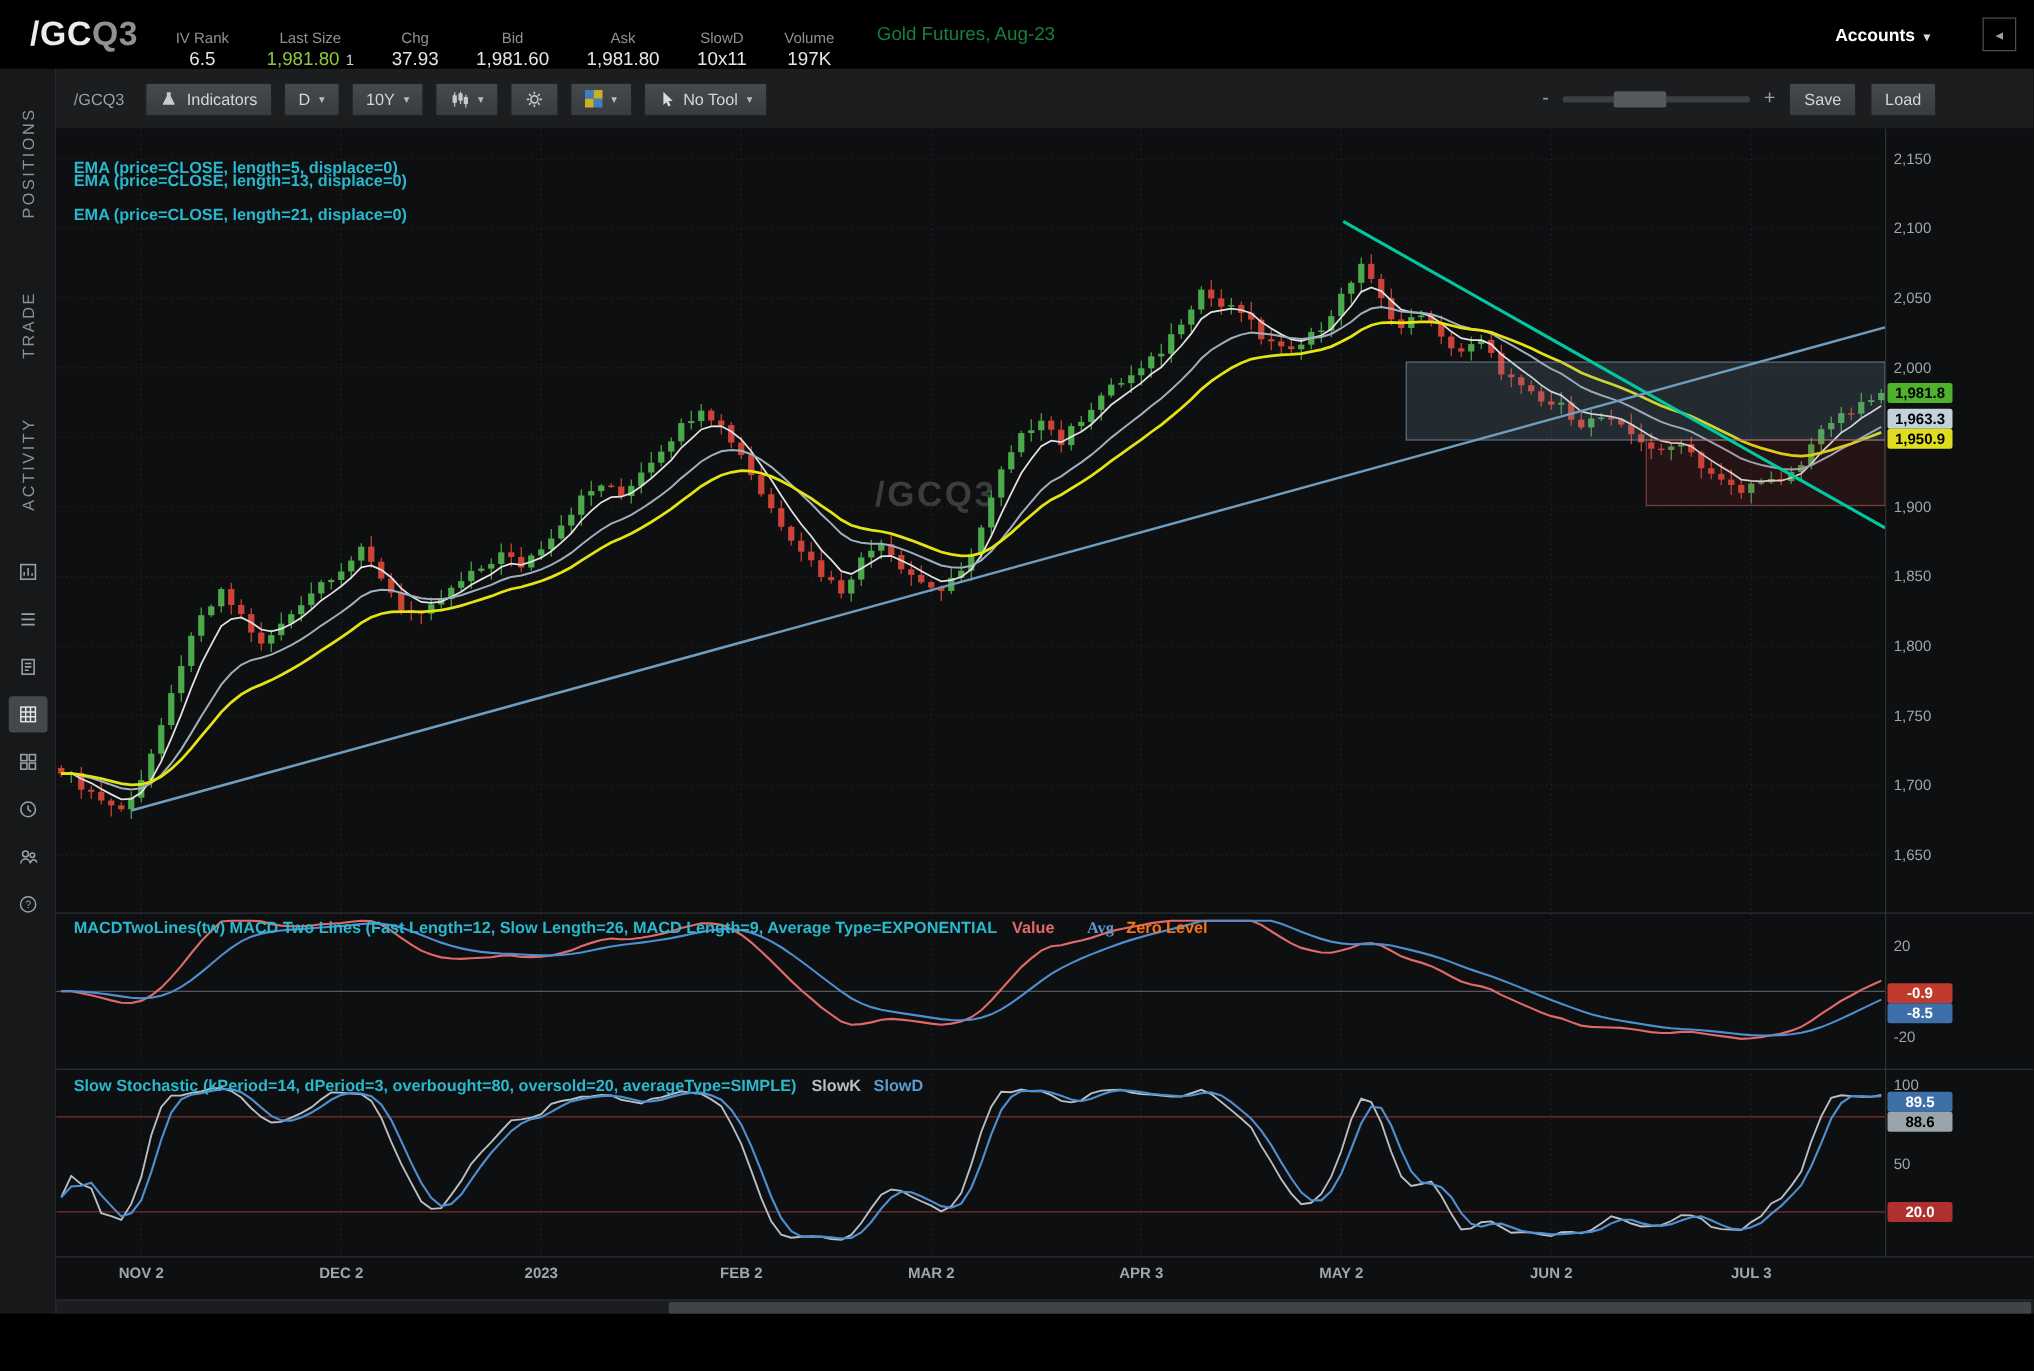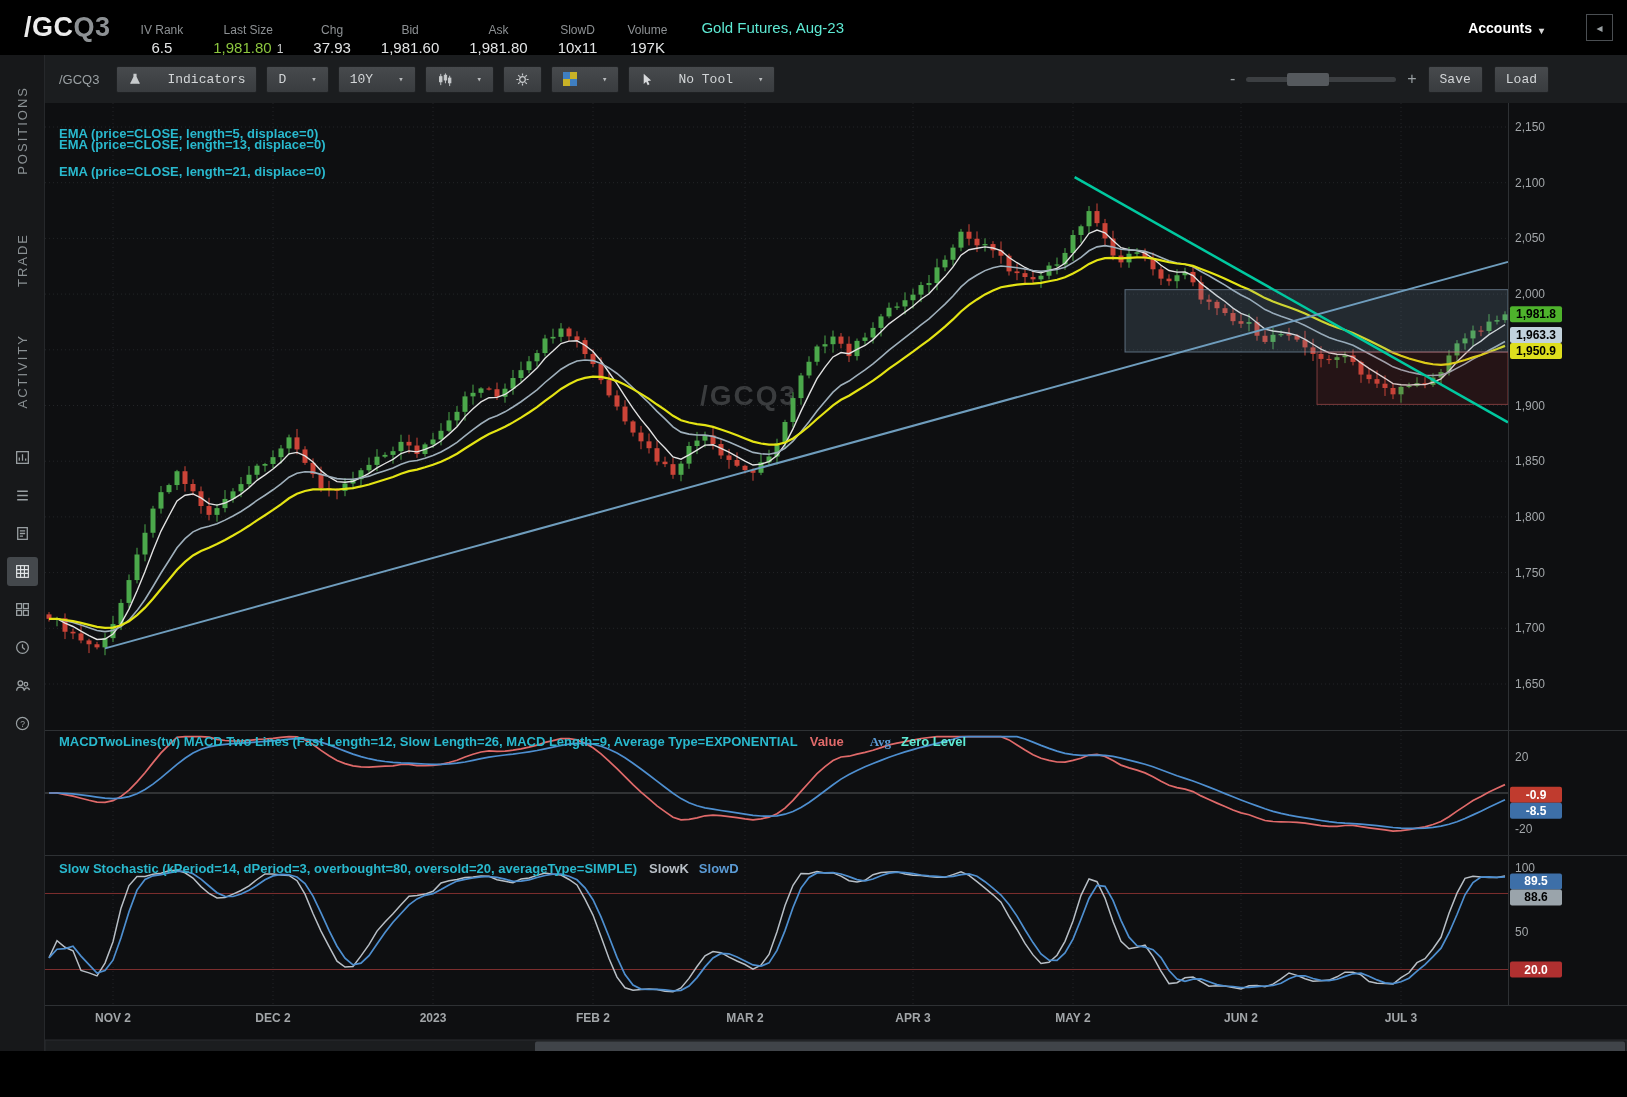--- a/index.html
+++ b/index.html
@@ -9,21 +9,21 @@
   
   header { height:55px; background:#000; display:flex; align-items:center; gap:30px; padding:0 10px 0 24px; flex:none; }
   .sym { font-size:27px; color:#ececec; font-weight:bold; letter-spacing:.5px; white-space:nowrap; }
   .sym .sfx { color:#8d9194; }
   .stat { display:flex; flex-direction:column; align-items:center; gap:2px;margin-top:24px; }
   .stat .lbl { color:#8d9194; font-size:12px; white-space:nowrap; }
   .stat .val { font-size:15px; color:#e3e5e6; white-space:nowrap; }
   .green { color:#8cc63f; }
   .red { color:#e8483f; }
   .last-extra { color:#d0d2d3; font-size:12px; margin-left:5px; }
-  .desc { color:#5eead4; font-size:15px; margin-left:4px; white-space:nowrap; }
+  .desc { color:#15803d; font-size:15px; margin-left:4px; white-space:nowrap; }
   .accounts { margin-left:auto; color:#fff; font-weight:bold; font-size:14px; display:flex; gap:7px; align-items:flex-end; cursor:pointer; }
   .accounts .caret { font-size:10px; color:#d8d8d8; }
   .collapse-btn { width:27px; height:27px; border:1px solid #4a4e52; color:#9aa0a3; display:flex; align-items:center; justify-content:center; margin:0 4px 0 12px; font-size:12px; cursor:pointer; }
 
   
   .body-row { display:flex; flex:1; min-height:0; }
   .sidebar { width:45px; background:#17181a; border-right:1px solid #26282b; display:flex; flex-direction:column; align-items:center; flex:none; }
   .side-tab { width:100%; display:flex; align-items:center; justify-content:center; color:#8b9194; font-size:13px; cursor:pointer; }
   .side-tab:nth-child(1){ height:150px; }
   .side-tab:nth-child(2){ height:110px; }
@@ -31,41 +31,41 @@
   .vtext { writing-mode:vertical-rl; transform:rotate(180deg); letter-spacing:2px; }
   .side-icons { display:flex; flex-direction:column; gap:9px; margin-top:16px; align-items:center; }
   .side-icon { width:31px; height:29px; display:flex; align-items:center; justify-content:center; color:#9aa0a3; cursor:pointer; border-radius:3px; }
   .side-icon.active { background:#44484c; color:#e2e5e7; }
   .side-icon svg { display:block; }
 
   
   .main { flex:1; display:flex; flex-direction:column; min-width:0; }
   .toolbar { height:48px; background:#1b1d1f; display:flex; align-items:center; gap:9px; padding:0 14px; flex:none; }
   .tb-symbol { color:#9aa0a3; font-size:13px; margin-right:8px; }
-  .tb-btn { height:27px; background:linear-gradient(#474a4d,#393c3f); border:1px solid #1f2123; color:#d3d6d8; font-size:13px; display:inline-flex; align-items:center; gap:25px; padding:0 11px; border-radius:2px; cursor:pointer; font-family:Liberation Mono, monospace; white-space:nowrap; }
+  .tb-btn { height:27px; background:linear-gradient(#474a4d,#393c3f); border:1px solid #1f2123; color:#d3d6d8; font-size:13px; display:inline-flex; align-items:center; gap:7px; padding:0 11px; border-radius:2px; cursor:pointer; font-family:Liberation Sans, sans-serif; white-space:nowrap; }
   .tb-btn svg { display:block; }
   .caret { font-size:9px; color:#b9bcbe; }
   .tb-right { margin-left:auto; display:flex; align-items:center; gap:11px; padding-right:64px; }
   .zoom-sign { color:#9aa0a3; font-size:16px; cursor:pointer; }
   .zoom-track { width:150px; height:5px; background:#3c3f42; border-radius:3px; position:relative; cursor:pointer; }
   .zoom-thumb { position:absolute; left:27%; top:-4px; width:42px; height:13px; background:#55595d; border-radius:2px; }
   .mini-grid { width:14px; height:14px; display:grid; grid-template-columns:7px 7px; grid-template-rows:7px 7px; }
   .mini-grid i:nth-child(1){ background:#3f7fc1; } .mini-grid i:nth-child(2){ background:#c9b227; }
   .mini-grid i:nth-child(3){ background:#c9b227; } .mini-grid i:nth-child(4){ background:#3f7fc1; }
 
   
   .chart-wrap { position:relative; flex:1; background:#0e0f11; min-height:0; }
   #chart-svg { display:block; }
   #chart-svg text { font-family:"Liberation Sans", sans-serif; }
   .study-label { position:absolute; left:14px; font-size:13px; font-weight:bold; color:#29b9ce; white-space:nowrap; cursor:pointer; }
   .ema1 { top:23px; } .ema2 { top:34px; } .ema3 { top:61px; }
   .macd-label { top:631px; } .stoch-label { top:758px; }
   .lg-val { color:#e06a6a; margin-left:12px; }
   .lg-avg { color:#5b9bd5; margin-left:26px;font-family:Liberation Serif, serif; }
-  .lg-zero { color:#5eead4; margin-left:10px; }
+  .lg-zero { color:#f97316; margin-left:10px; }
   .lg-k { color:#b8bfc6; margin-left:12px;margin-top:28px; }
   .lg-d { color:#5b9bd5; margin-left:10px; }
 </style>
 </head>
 <body>
 
 <div class="app">
 
   <header>
     <div class="sym">

